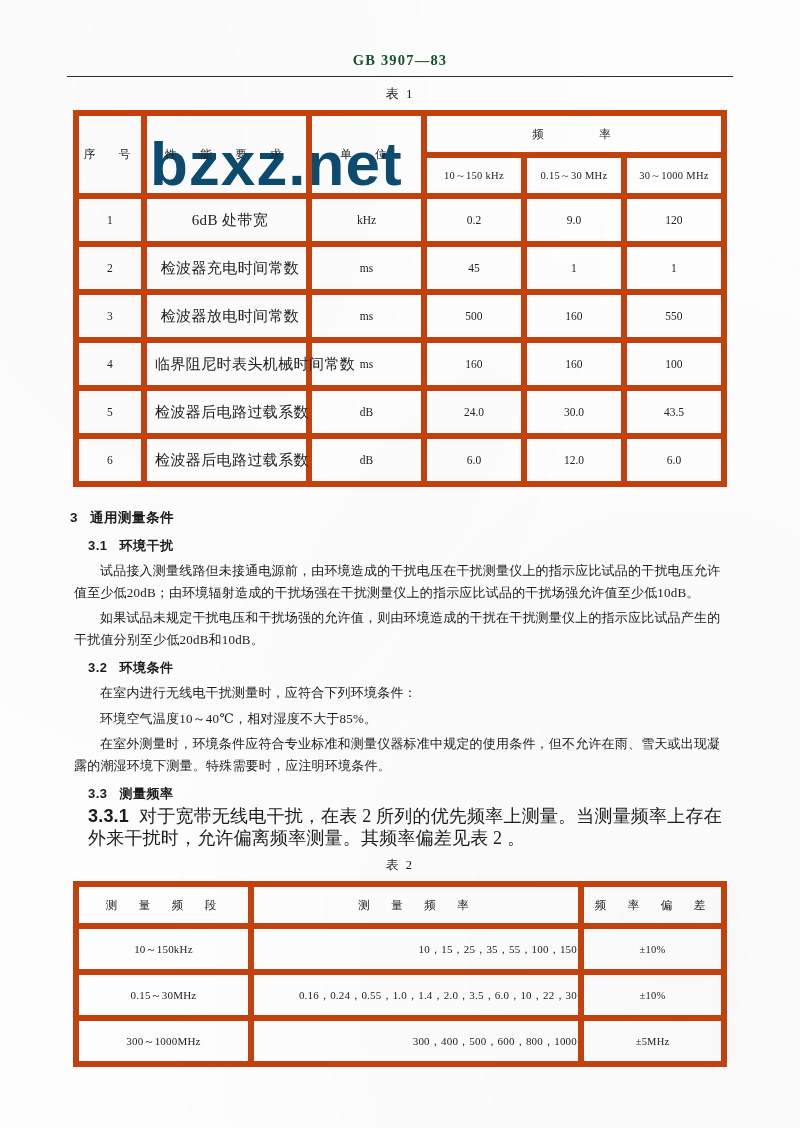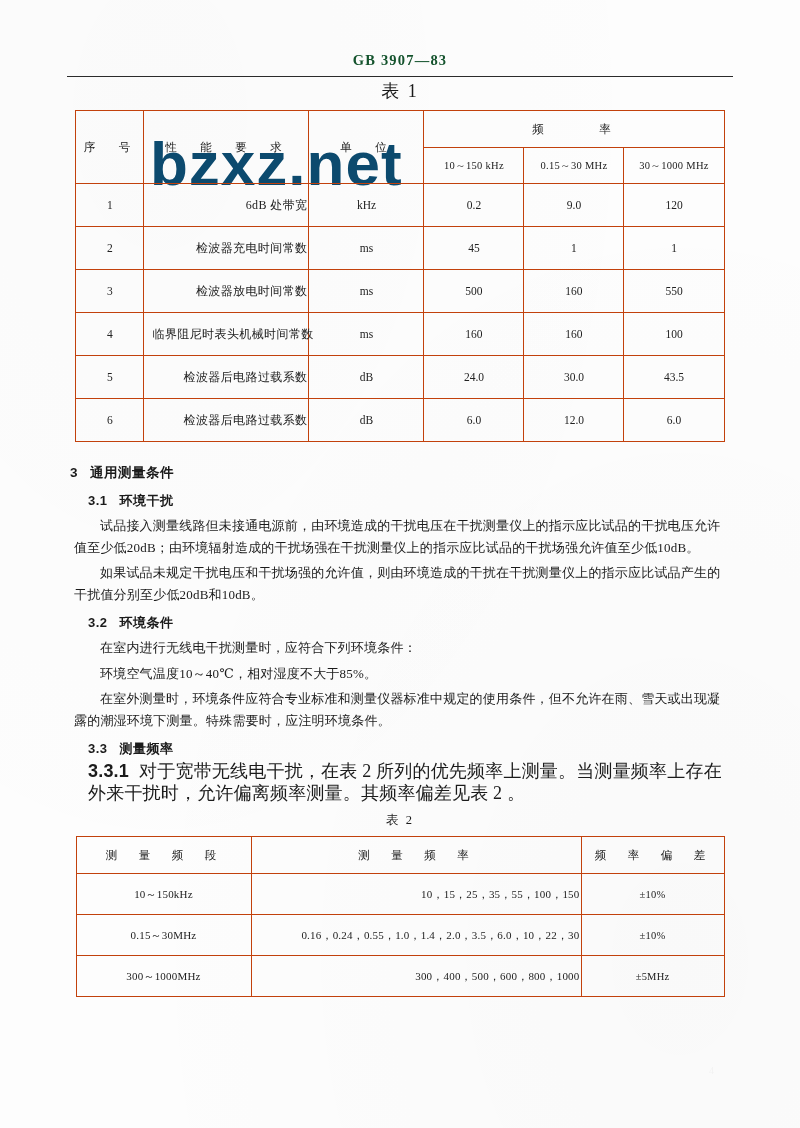--- a/index.html
+++ b/index.html
@@ -49,22 +49,22 @@
   }
   .header-rule {
     margin: 7px auto 0 auto;
     width: 666px;
     height: 0;
     border-top: 1.6px solid #2b2b2b;
   }
 
   .table-caption {
     text-align: center;
-    font-size: 18px;
-    margin-top: 2px;
+    font-size: 13px;
+    margin-top: 8px;
     margin-bottom: 7px;
     color: #1a1a1a;
     letter-spacing: 2px;
   }
 
   
   #watermark {
     position: absolute;
     left: 150px;
     top: 128px;
@@ -81,21 +81,21 @@
   
   table.doc-table {
     border-collapse: collapse;
     margin: 0 auto;
     table-layout: fixed;
     position: relative;
     z-index: 8;
   }
   table.doc-table td,
   table.doc-table th {
-    border: 1px solid #c2410c;
+    border: 6px solid #c2410c;
     font-weight: normal;
     text-align: center;
     vertical-align: middle;
     font-size: 11.5px;
     color: #222;
     background: transparent;
   }
   
   #table1 { width: 648px; }
   #table1 .c-idx   { width: 68px; }
@@ -116,24 +116,24 @@
   }
   #table1 th.hdr-sub {
     height: 33px;
     font-size: 10.5px;
     letter-spacing: 0.3px;
   }
   #table1 td {
     height: 40px;
   }
   #table1 td.req-cell {
-    text-align: right;
+    text-align: center;
     padding-left: 8px;
     letter-spacing: 0.4px;
-    font-size: 12px;
+    font-size: 15px;
     white-space: nowrap;
   }
   #table1 td.num-cell { font-family: "Liberation Serif", serif; }
 
   
   #table2 { width: 648px; margin-top: 2px; }
   #table2 .c-band { width: 175px; }
   #table2 .c-freq { width: 330px; }
   #table2 .c-dev  { width: 143px; }
   #table2 th {

